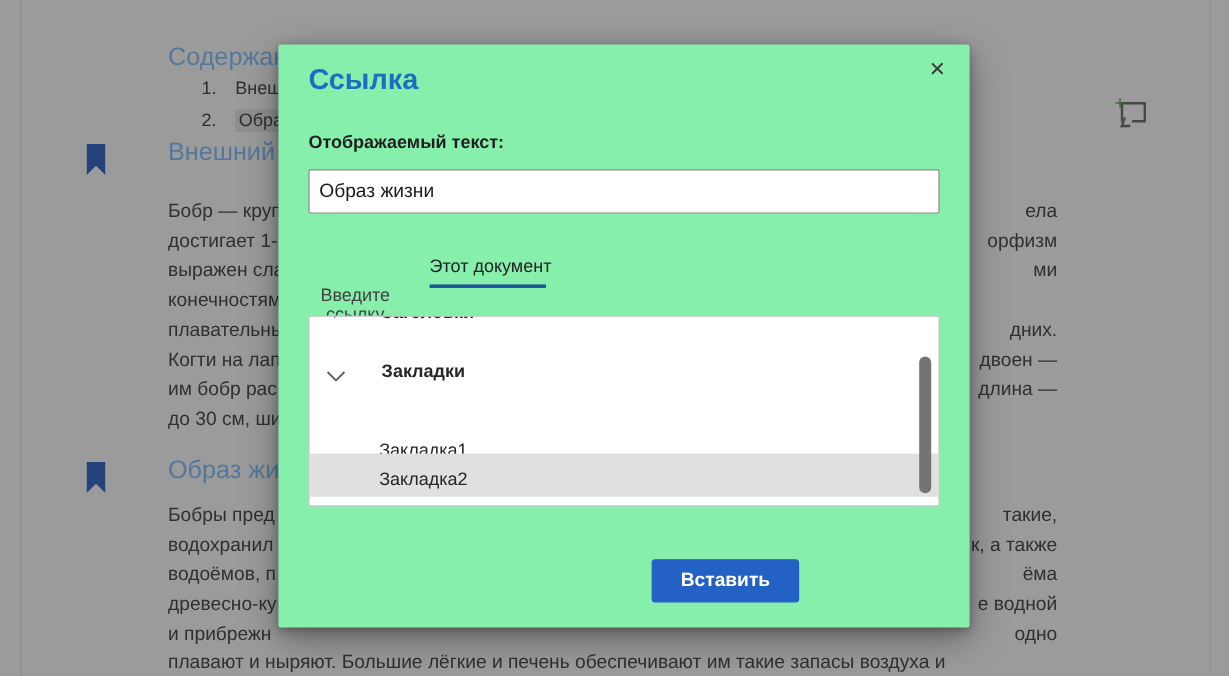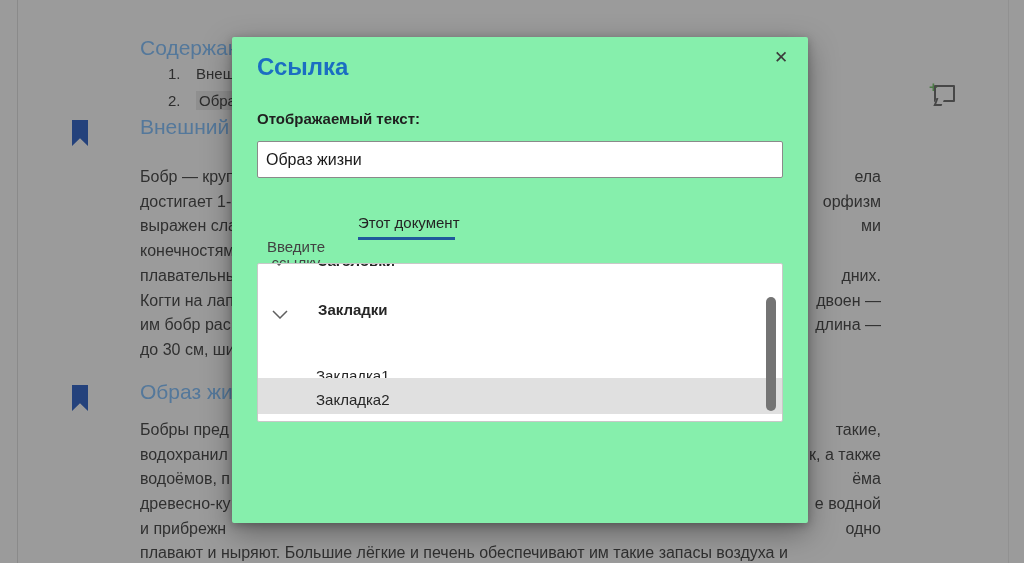--- a/index.html
+++ b/index.html
@@ -220,13 +220,14 @@
     </div>
     <div class="lrow row-item1">
       <span class="ilabel">Закладка1</span>
     </div>
     <div class="lrow row-item2">
       <span class="ilabel">Закладка2</span>
     </div>
     <div class="scroll-thumb"></div>
   </div>
 
+  <div class="btn btn-primary">Вставить</div>
 </div>
 
 </body></html>

